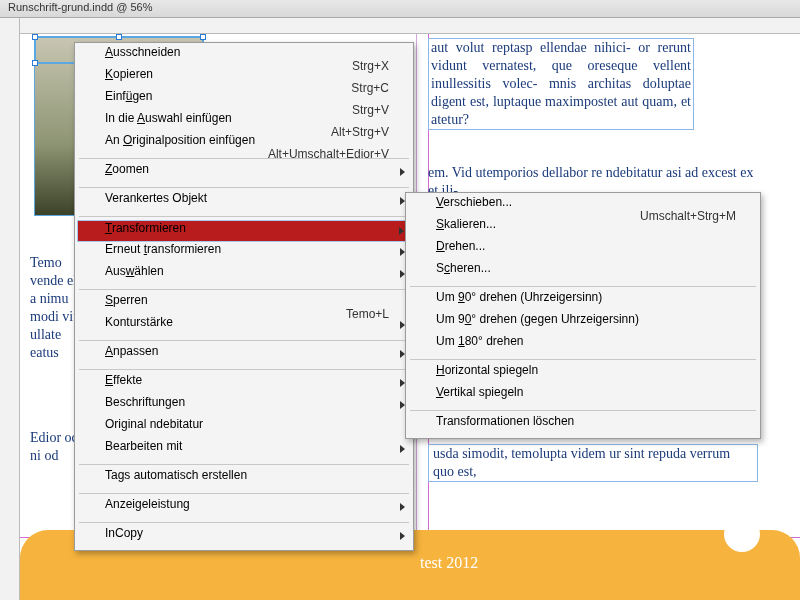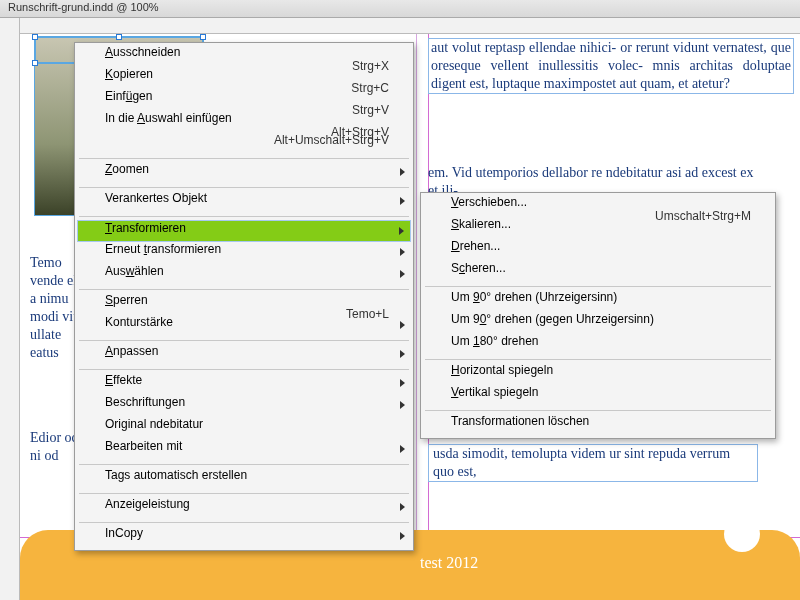--- a/index.html
+++ b/index.html
@@ -17,30 +17,30 @@
 .footer-notch { position: absolute; right: 40px; bottom: 48px; width: 36px; height: 36px; background: #fff; border-radius: 50%; }
 .footer-text { position: absolute; left: 400px; bottom: 28px; color: #fff; font-family: Georgia, serif; font-size: 16px; }
 .img-frame { position: absolute; left: 14px; top: 2px; width: 170px; height: 180px; background: linear-gradient(#c8c6b2,#8e9574 60%,#3b4228); border: 1px solid #5aa7e2; }
 .img-sel { position: absolute; border: 2px solid #5aa7e2; pointer-events: none; }
 .handle { position: absolute; width: 6px; height: 6px; background: #fff; border: 1px solid #2a7ad6; }
 .left-text { position: absolute; left: 10px; top: 220px; width: 60px; color: #1a3a7a; font-family: Georgia, serif; font-size: 14px; line-height: 18px; }
 .left-text2 { position: absolute; left: 10px; top: 395px; width: 60px; color: #1a3a7a; font-family: Georgia, serif; font-size: 14px; line-height: 18px; }
 
 .context-menu { position: absolute; background: #f4f4f4; border: 1px solid #9b9b9b; box-shadow: 2px 3px 6px rgba(0,0,0,.3); padding: 2px; font-size: 12px; }
 .menu-item { display: flex; align-items: flex-start; height: 22px; padding: 0 22px 0 28px; color: #000; position: relative; white-space: nowrap; flex-direction: column; }
-.menu-item.hover { background: #84cc16; border: 1px solid #a6c8f0; height: 22px; padding: 0 21px 0 27px; }
+.menu-item.hover { background: #b91c1c; border: 1px solid #a6c8f0; height: 22px; padding: 0 21px 0 27px; }
 .menu-item .shortcut { margin-left: auto; padding-left: 30px; color: #333; }
 .menu-item .arrow { position: absolute; right: 6px; top: 6px; width: 0; height: 0; border-left: 5px solid #333; border-top: 4px solid transparent; border-bottom: 4px solid transparent; }
 .menu-sep { height: 1px; background: #c8c8c8; margin: 3px 2px; }
 .ul { text-decoration: underline; }
 </style>
 </head>
 <body>
 
-<div class="titlebar">Runschrift-grund.indd @ 100%</div>
+<div class="titlebar">Runschrift-grund.indd @ 56%</div>
 <div class="ruler-h"></div>
 <div class="ruler-v"></div>
 
 <div class="canvas">
   <div class="guide v" style="left:408px"></div>
   <div class="col-sep" style="left:396px"></div>
   <div class="guide h" style="top:503px"></div>
 
   <div class="img-frame"></div>
   <div class="img-sel" style="left:14px;top:2px;width:170px;height:28px">
@@ -55,21 +55,21 @@
 elit a
 nimu
 modi
 vitae
 ullate
 eatus</div>
   <div class="left-text2">Edior
 od e
 ni od</div>
 
-  <div class="page-text" style="left:408px;top:4px;width:366px;text-align:justify;border:1px solid #8bb7e8;padding:0 2px">aut volut reptasp ellendae nihici-
+  <div class="page-text" style="left:408px;top:4px;width:266px;text-align:justify;border:1px solid #8bb7e8;padding:0 2px">aut volut reptasp ellendae nihici-
 or rerunt vidunt vernatest, que
 oreseque vellent inullessitis volec-
 mnis architas doluptae digent est,
 luptaque maximpostet aut quam,
 et atetur?</div>
   <div class="page-text" style="left:408px;top:130px;width:330px">em. Vid utemporios dellabor re
 ndebitatur asi ad excest ex et ili-</div>
   <div class="page-text" style="left:408px;top:410px;width:330px;border:1px solid #8bb7e8;padding:0 4px">usda simodit, temolupta videm
 ur sint repuda verrum quo est,</div>
 
@@ -89,21 +89,22 @@
     </div>
     <div class="menu-item">
       <span>Einf<span class="ul">ü</span>gen</span>
       <span class="shortcut">Strg+V</span>
     </div>
     <div class="menu-item">
       <span>In die <span class="ul">A</span>uswahl einfügen</span>
       <span class="shortcut">Alt+Strg+V</span>
     </div>
     <div class="menu-item">
-      <span class="shortcut">Alt+Umschalt+Strg+V</span>
+      <span>An <span class="ul">O</span>riginalposition einfügen</span>
+      <span class="shortcut">Alt+Umschalt+Edior+V</span>
     </div>
     <div class="menu-sep"></div>
     <div class="menu-item">
       <span><span class="ul">Z</span>oomen</span>
       <span class="arrow"></span>
     </div>
     <div class="menu-sep"></div>
     <div class="menu-item">
       <span>Verankertes Objekt</span>
       <span class="arrow"></span>
@@ -159,21 +160,21 @@
     <div class="menu-item">
       <span>Anzeigeleistung</span>
       <span class="arrow"></span>
     </div>
     <div class="menu-sep"></div>
     <div class="menu-item">
       <span>InCopy</span>
       <span class="arrow"></span>
     </div>
   </div>
-<div class="context-menu" id="menu2" style="left:420px;top:192px;width:356px">
+<div class="context-menu" id="menu2" style="left:405px;top:192px;width:356px">
     <div class="menu-item">
       <span><span class="ul">V</span>erschieben...</span>
       <span class="shortcut">Umschalt+Strg+M</span>
     </div>
     <div class="menu-item">
       <span><span class="ul">S</span>kalieren...</span>
     </div>
     <div class="menu-item">
       <span><span class="ul">D</span>rehen...</span>
     </div>

